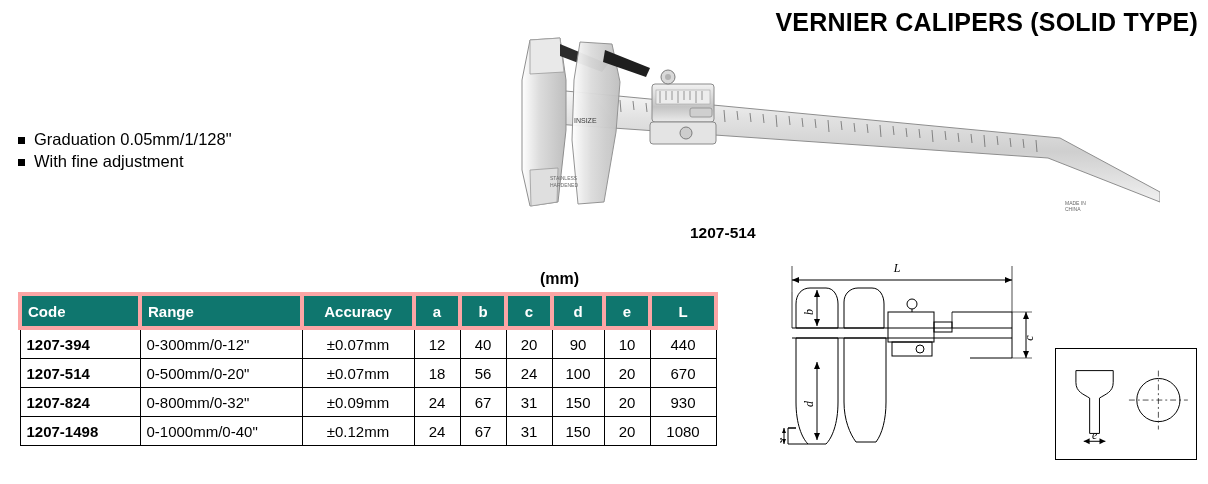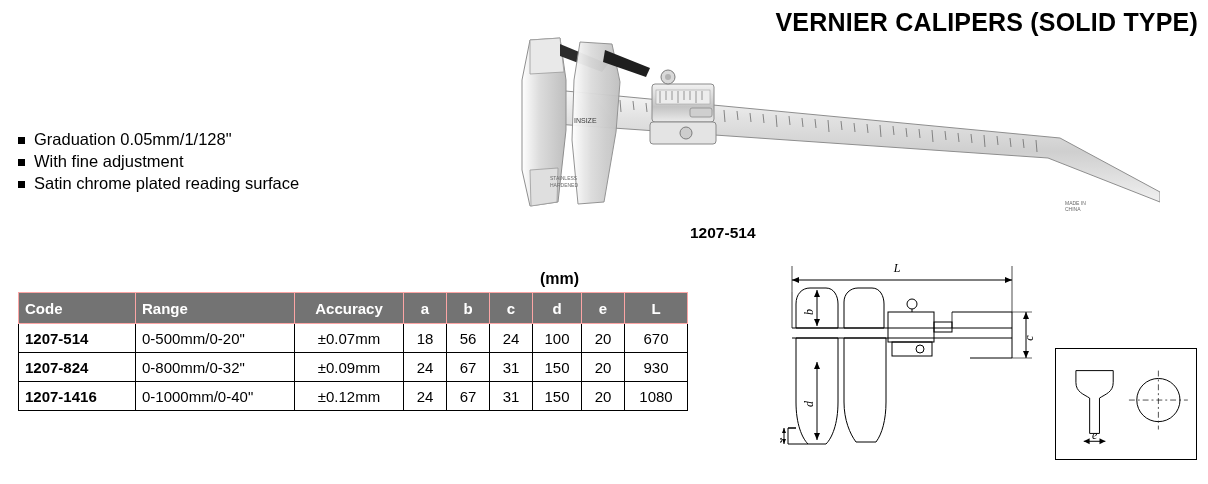--- a/index.html
+++ b/index.html
@@ -66,24 +66,24 @@
   .table-wrap {
     position: absolute;
     left: 18px;
     top: 292px;
   }
   table.spec {
     border-collapse: collapse;
     font-size: 15px;
   }
   table.spec th {
-    background: #737373;
+    background: #0f766e;
     color: #ffffff;
     font-weight: bold;
-    border: 1px solid #fca5a5;
+    border: 4px solid #fca5a5;
     padding: 4px 6px;
     height: 22px;
     text-align: left;
     white-space: nowrap;
   }
   table.spec th.c {
     text-align: center;
   }
   table.spec td {
     border: 1px solid #000000;
@@ -261,44 +261,51 @@
 
   <div class="features">
     <div class="feature-row">
       <span class="feature-bullet"></span>
       <span>Graduation 0.05mm/1/128"</span>
     </div>
     <div class="feature-row">
       <span class="feature-bullet"></span>
       <span>With fine adjustment</span>
     </div>
-    <div class="feature-row">
-      <span class="feature-bullet"></span>
-      <span>Satin chrome plated reading surface</span>
-    </div>
   </div>
 
   <div class="mm-label">(mm)</div>
 
   <div class="table-wrap">
     <table class="spec">
       <thead>
         <tr>
           <th class="col-code">Code</th>
           <th class="col-range">Range</th>
           <th class="col-acc c">Accuracy</th>
           <th class="col-a c">a</th>
           <th class="col-b c">b</th>
           <th class="col-c c">c</th>
           <th class="col-d c">d</th>
           <th class="col-e c">e</th>
           <th class="col-L c">L</th>
         </tr>
       </thead>
       <tbody>
+        <tr>
+          <td class="code">1207-394</td>
+          <td class="range">0-300mm/0-12"</td>
+          <td class="acc">±0.07mm</td>
+          <td class="num">12</td>
+          <td class="num">40</td>
+          <td class="num">20</td>
+          <td class="num">90</td>
+          <td class="num">10</td>
+          <td class="num">440</td>
+        </tr>
         <tr>
           <td class="code">1207-514</td>
           <td class="range">0-500mm/0-20"</td>
           <td class="acc">±0.07mm</td>
           <td class="num">18</td>
           <td class="num">56</td>
           <td class="num">24</td>
           <td class="num">100</td>
           <td class="num">20</td>
           <td class="num">670</td>
@@ -308,21 +315,21 @@
           <td class="range">0-800mm/0-32"</td>
           <td class="acc">±0.09mm</td>
           <td class="num">24</td>
           <td class="num">67</td>
           <td class="num">31</td>
           <td class="num">150</td>
           <td class="num">20</td>
           <td class="num">930</td>
         </tr>
         <tr>
-          <td class="code">1207-1416</td>
+          <td class="code">1207-1498</td>
           <td class="range">0-1000mm/0-40"</td>
           <td class="acc">±0.12mm</td>
           <td class="num">24</td>
           <td class="num">67</td>
           <td class="num">31</td>
           <td class="num">150</td>
           <td class="num">20</td>
           <td class="num">1080</td>
         </tr>
       </tbody>

